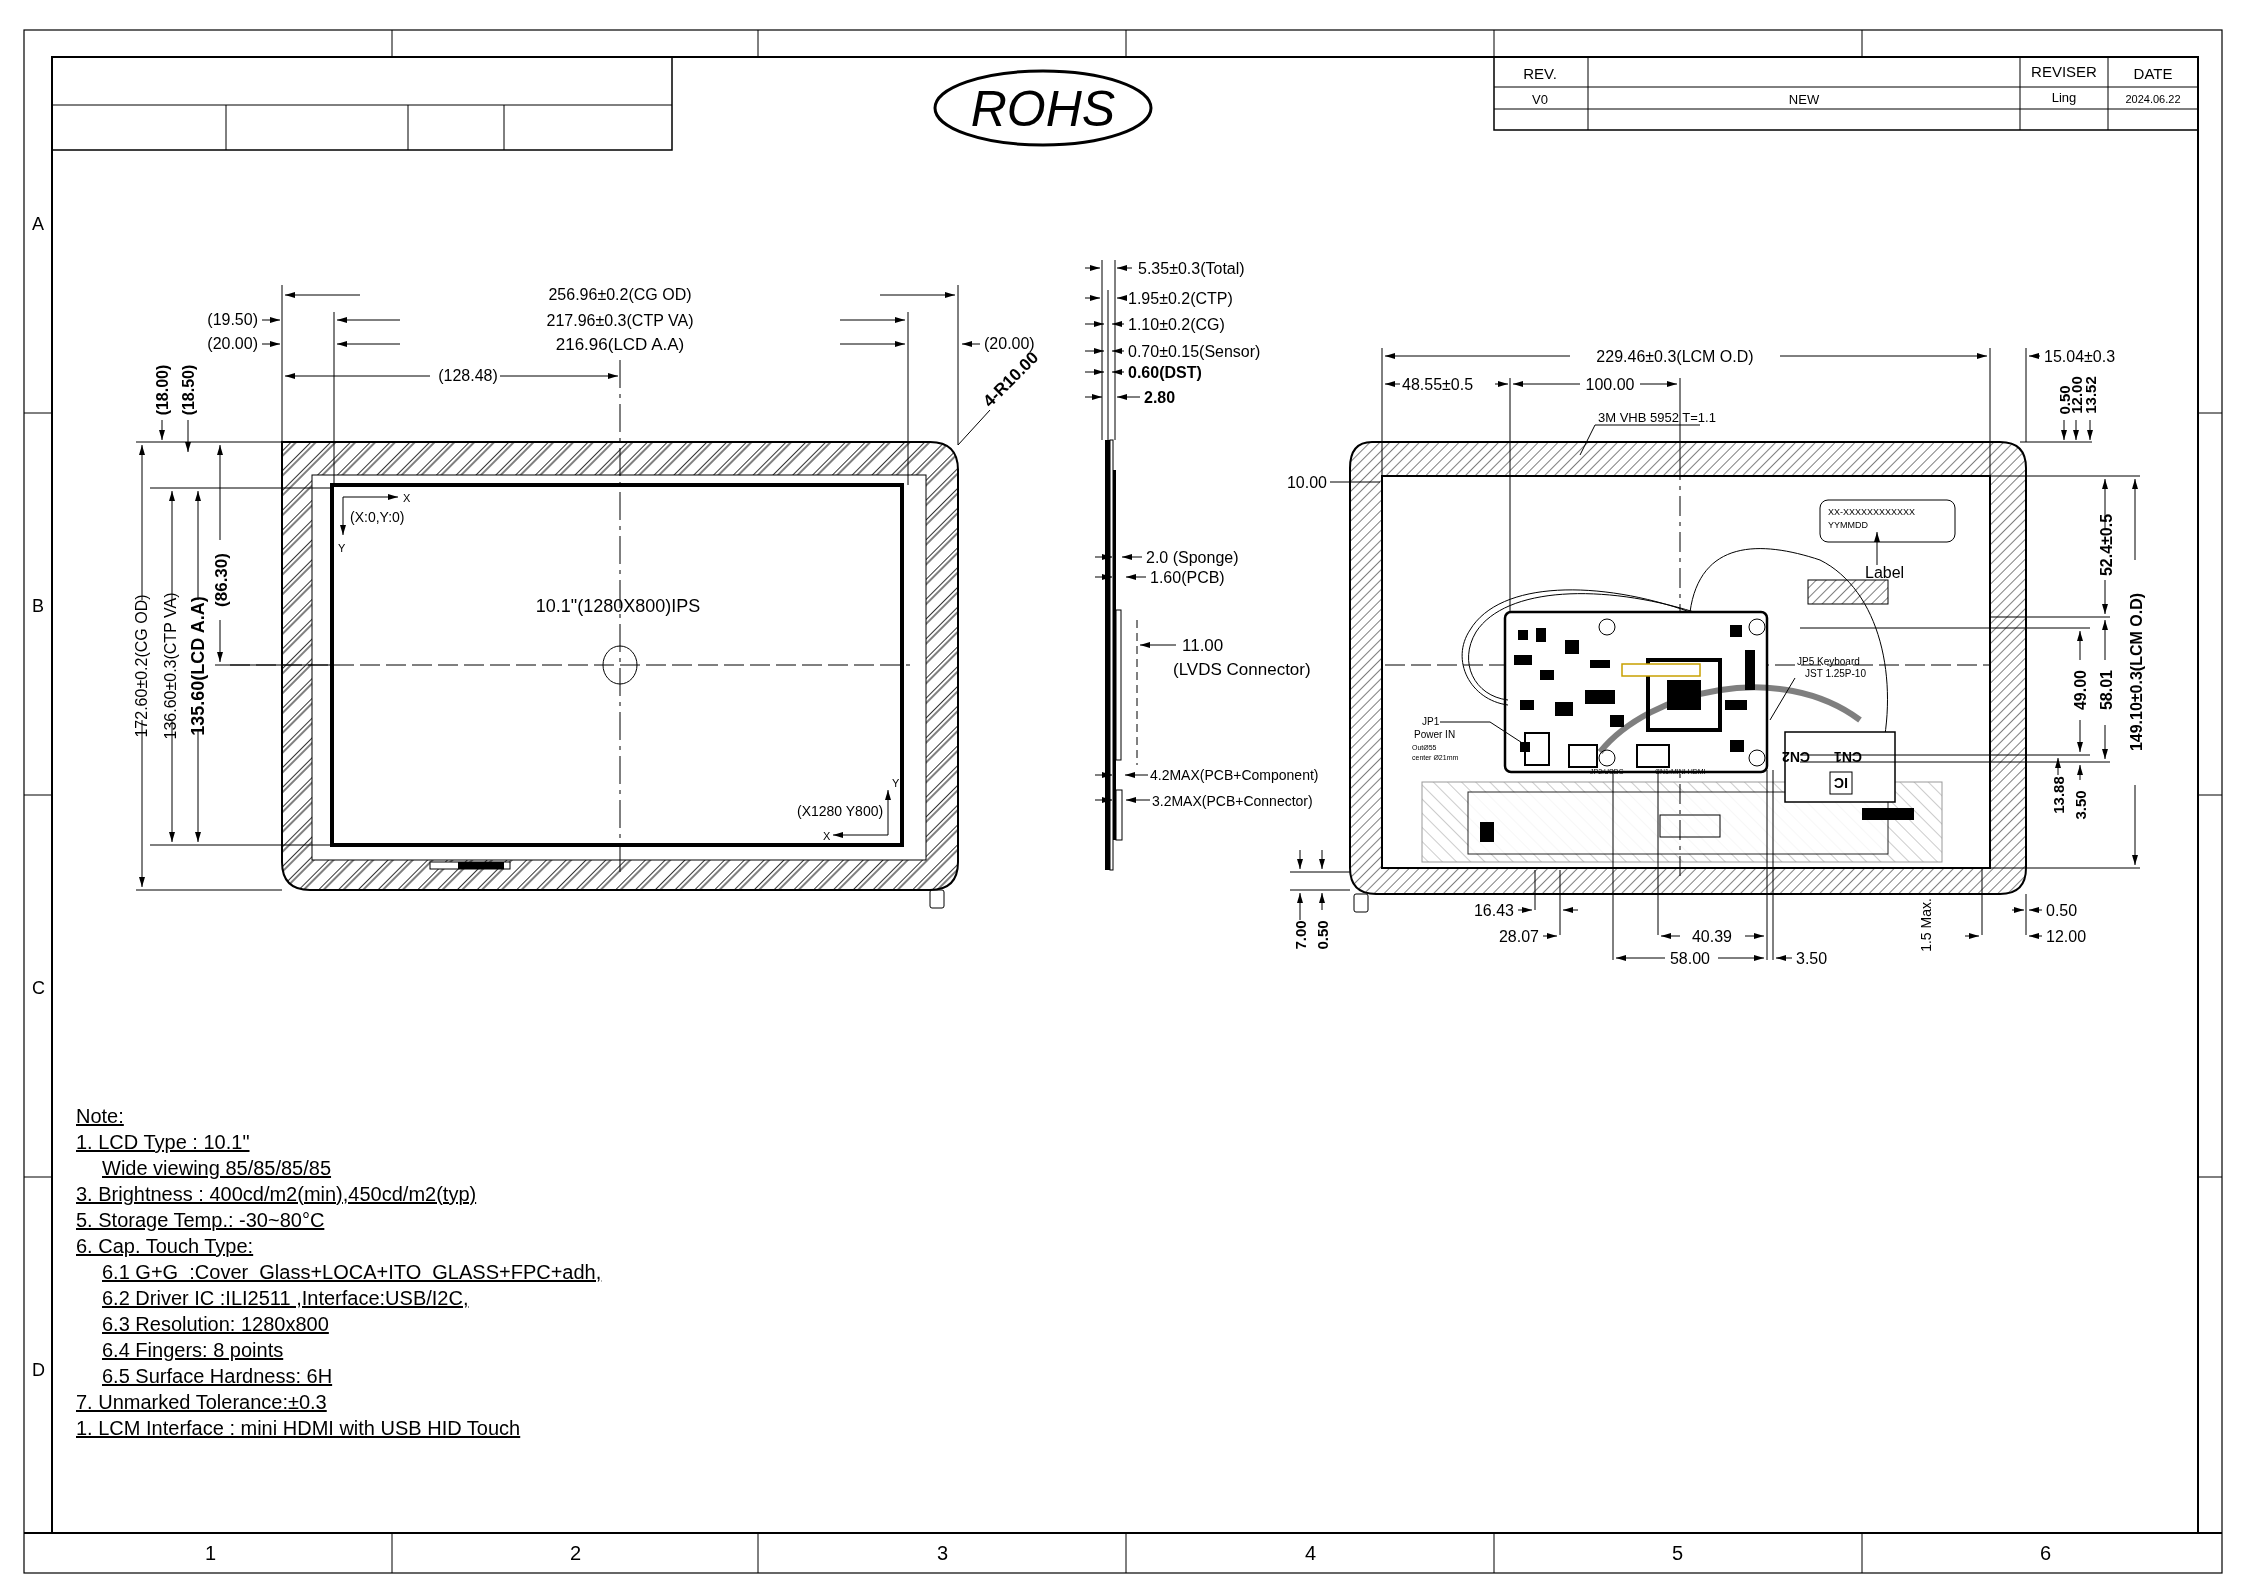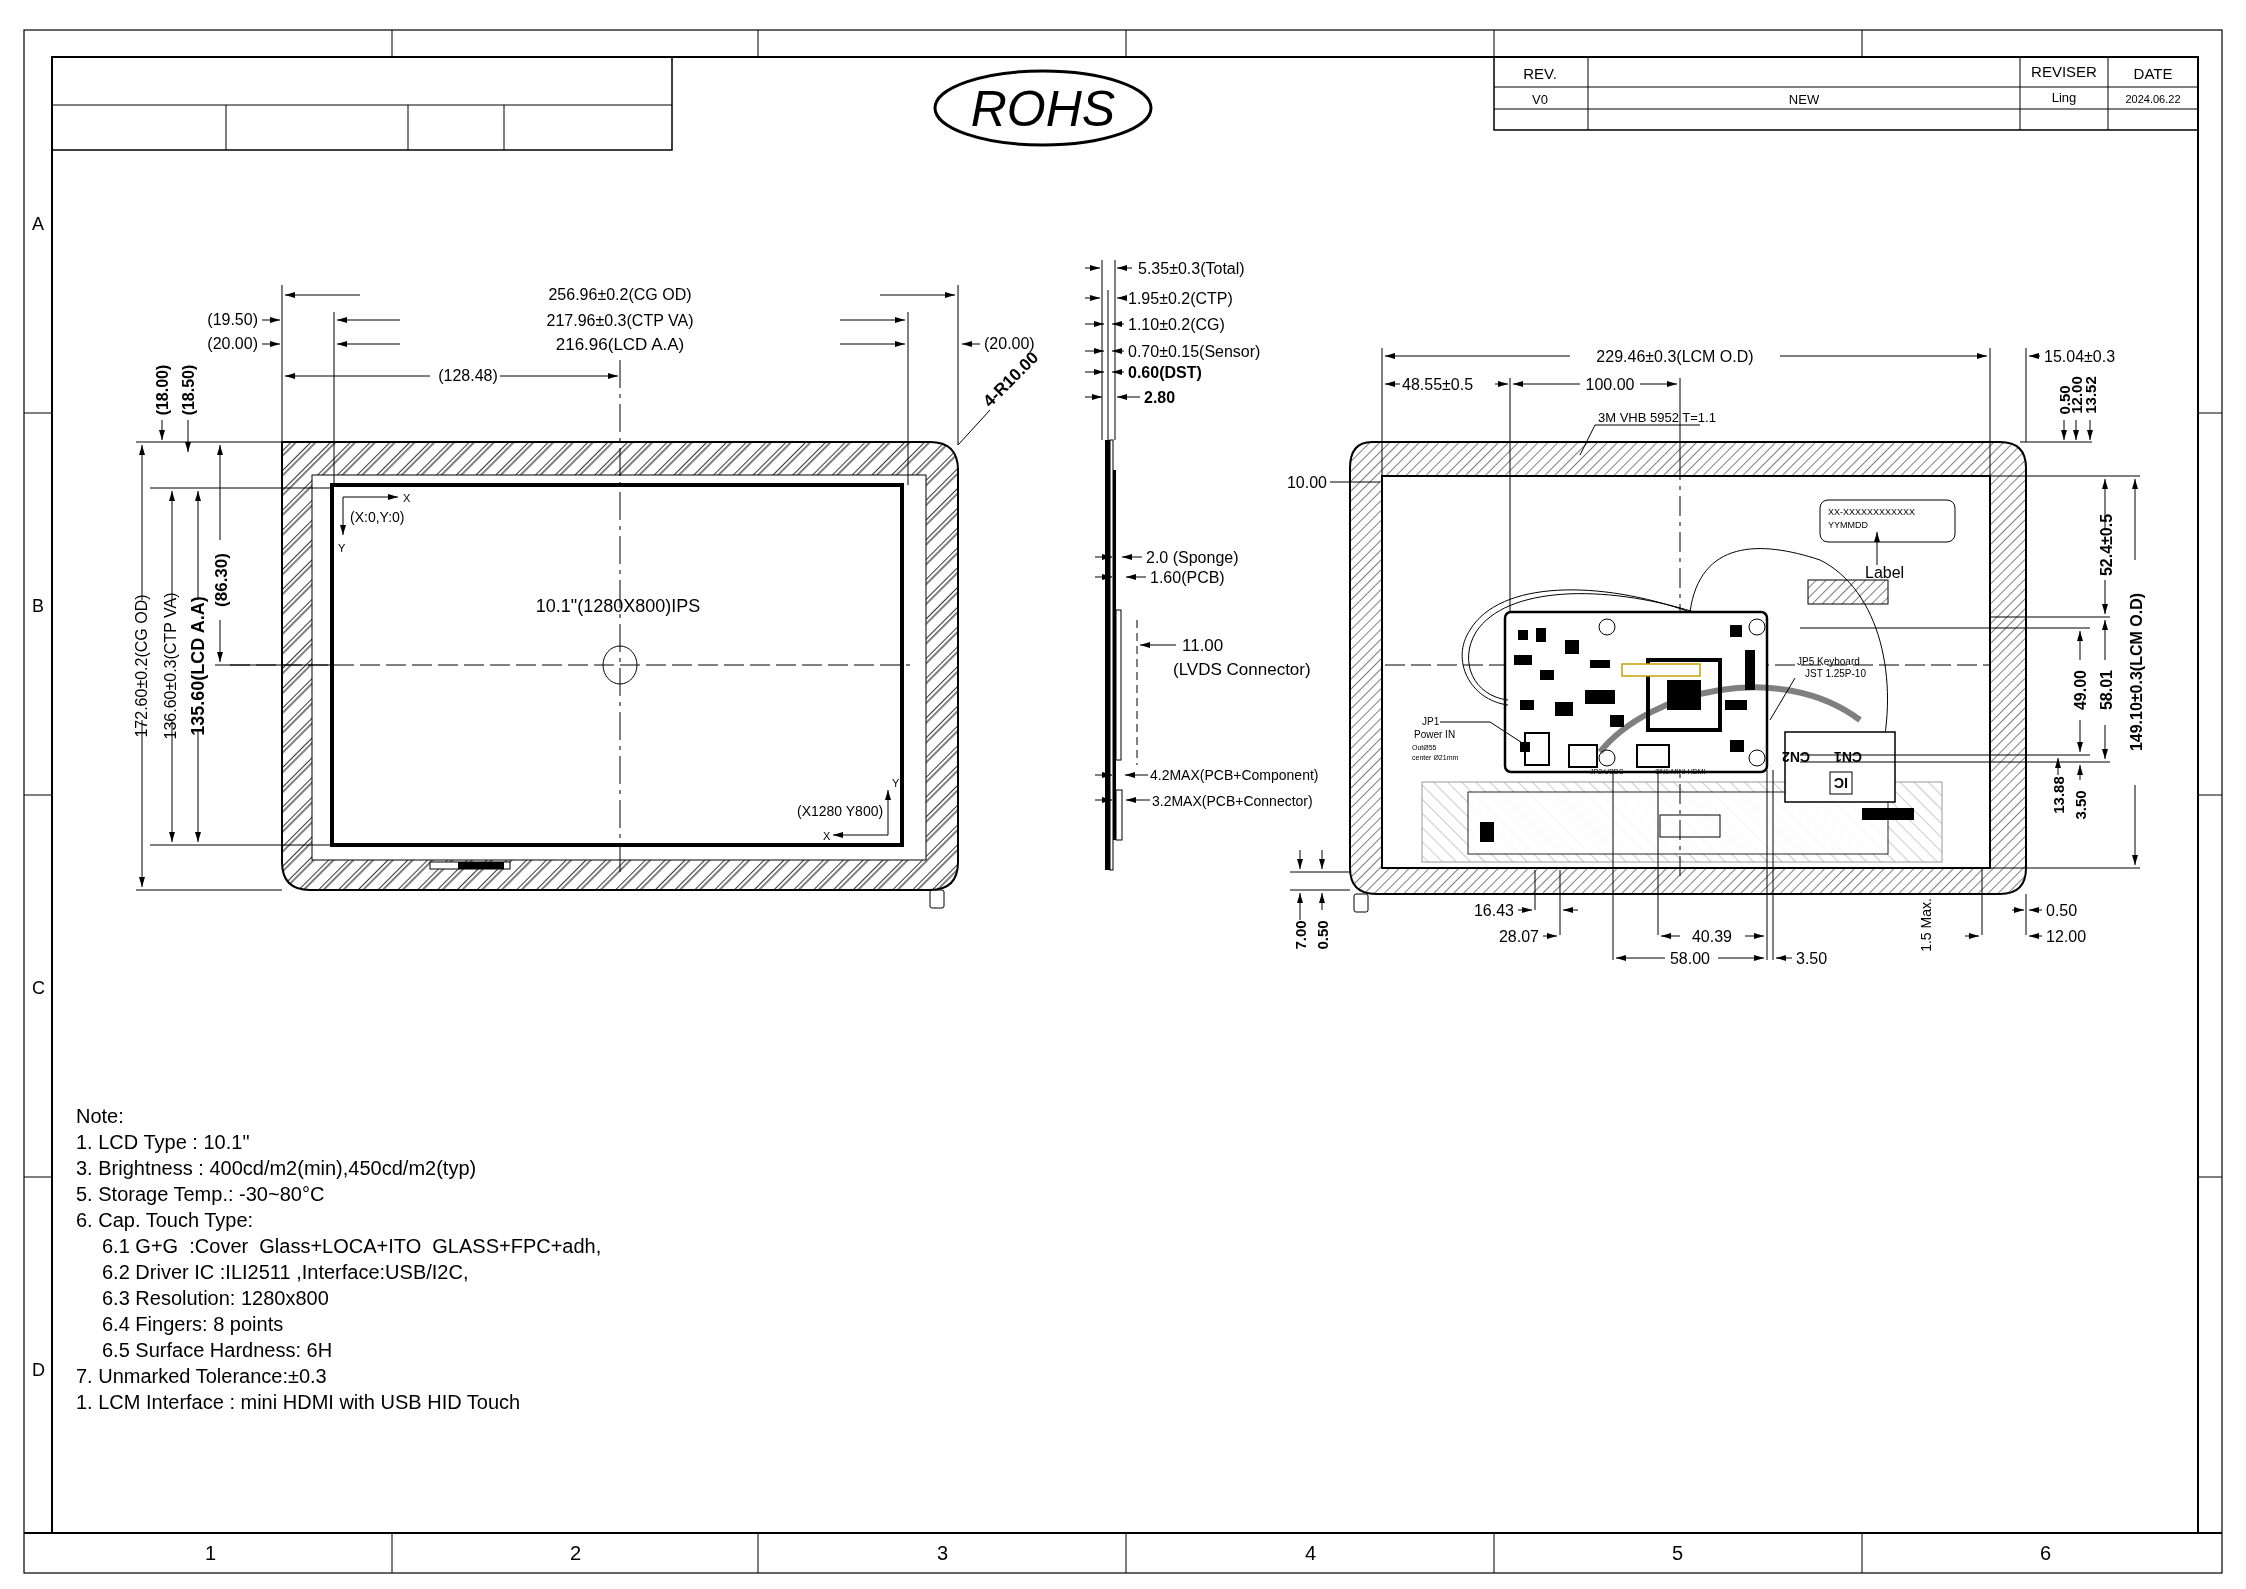--- a/index.html
+++ b/index.html
@@ -1,21 +1,21 @@
 <!DOCTYPE html>
 <html><head>
 <meta charset="utf-8">
 <style>
   html,body{margin:0;padding:0;background:#fff;}
   body{width:2246px;height:1589px;position:relative;overflow:hidden;font-family:"Liberation Sans",sans-serif;color:#000;}
   svg{position:absolute;left:0;top:0;}
   .t{font-family:"Liberation Sans",sans-serif;fill:#000;}
   .bold{font-weight:bold;}
   .notes{position:absolute;left:76px;top:1103px;font-size:20px;line-height:26px;font-family:"Liberation Sans",sans-serif;}
-  .notes div{white-space:pre;}
+  .notes div{white-space:pre;text-decoration:underline;}
   .ind1{padding-left:26px;}
   .ind2{padding-left:56px;}
 </style>
 </head>
 <body>
 
 <svg width="2246" height="1589" viewBox="0 0 2246 1589">
   <defs>
     <pattern id="hatch" patternUnits="userSpaceOnUse" width="14" height="14" patternTransform="rotate(45)">
       <line x1="0" y1="0" x2="0" y2="14" stroke="#000" stroke-width="1.6"></line>
@@ -380,20 +380,21 @@
     <line x1="1322" y1="850" x2="1322" y2="869" stroke="#000" marker-end="url(#ah)"></line>
     <line x1="1322" y1="910" x2="1322" y2="893" stroke="#000" marker-end="url(#ah)"></line>
     <text class="t bold" x="1328" y="935" font-size="15" text-anchor="middle" transform="rotate(-90 1328 935)">0.50</text>
     <rect x="1354" y="894" width="14" height="18" fill="none" stroke="#000" rx="2"></rect>
   </g>
 </svg>
 
 <div class="notes">
   <div>Note:</div>
   <div>1. LCD Type : 10.1"</div>
+  <div class="ind1">Wide viewing 85/85/85/85</div>
   <div>3. Brightness : 400cd/m2(min),450cd/m2(typ)</div>
   <div>5. Storage Temp.: -30~80°C</div>
   <div>6. Cap. Touch Type:</div>
   <div class="ind1">6.1 G+G  :Cover  Glass+LOCA+ITO  GLASS+FPC+adh,</div>
   <div class="ind1">6.2 Driver IC :ILI2511 ,Interface:USB/I2C,</div>
   <div class="ind1">6.3 Resolution: 1280x800</div>
   <div class="ind1">6.4 Fingers: 8 points</div>
   <div class="ind1">6.5 Surface Hardness: 6H</div>
   <div>7. Unmarked Tolerance:±0.3</div>
   <div>1. LCM Interface : mini HDMI with USB HID Touch</div>

